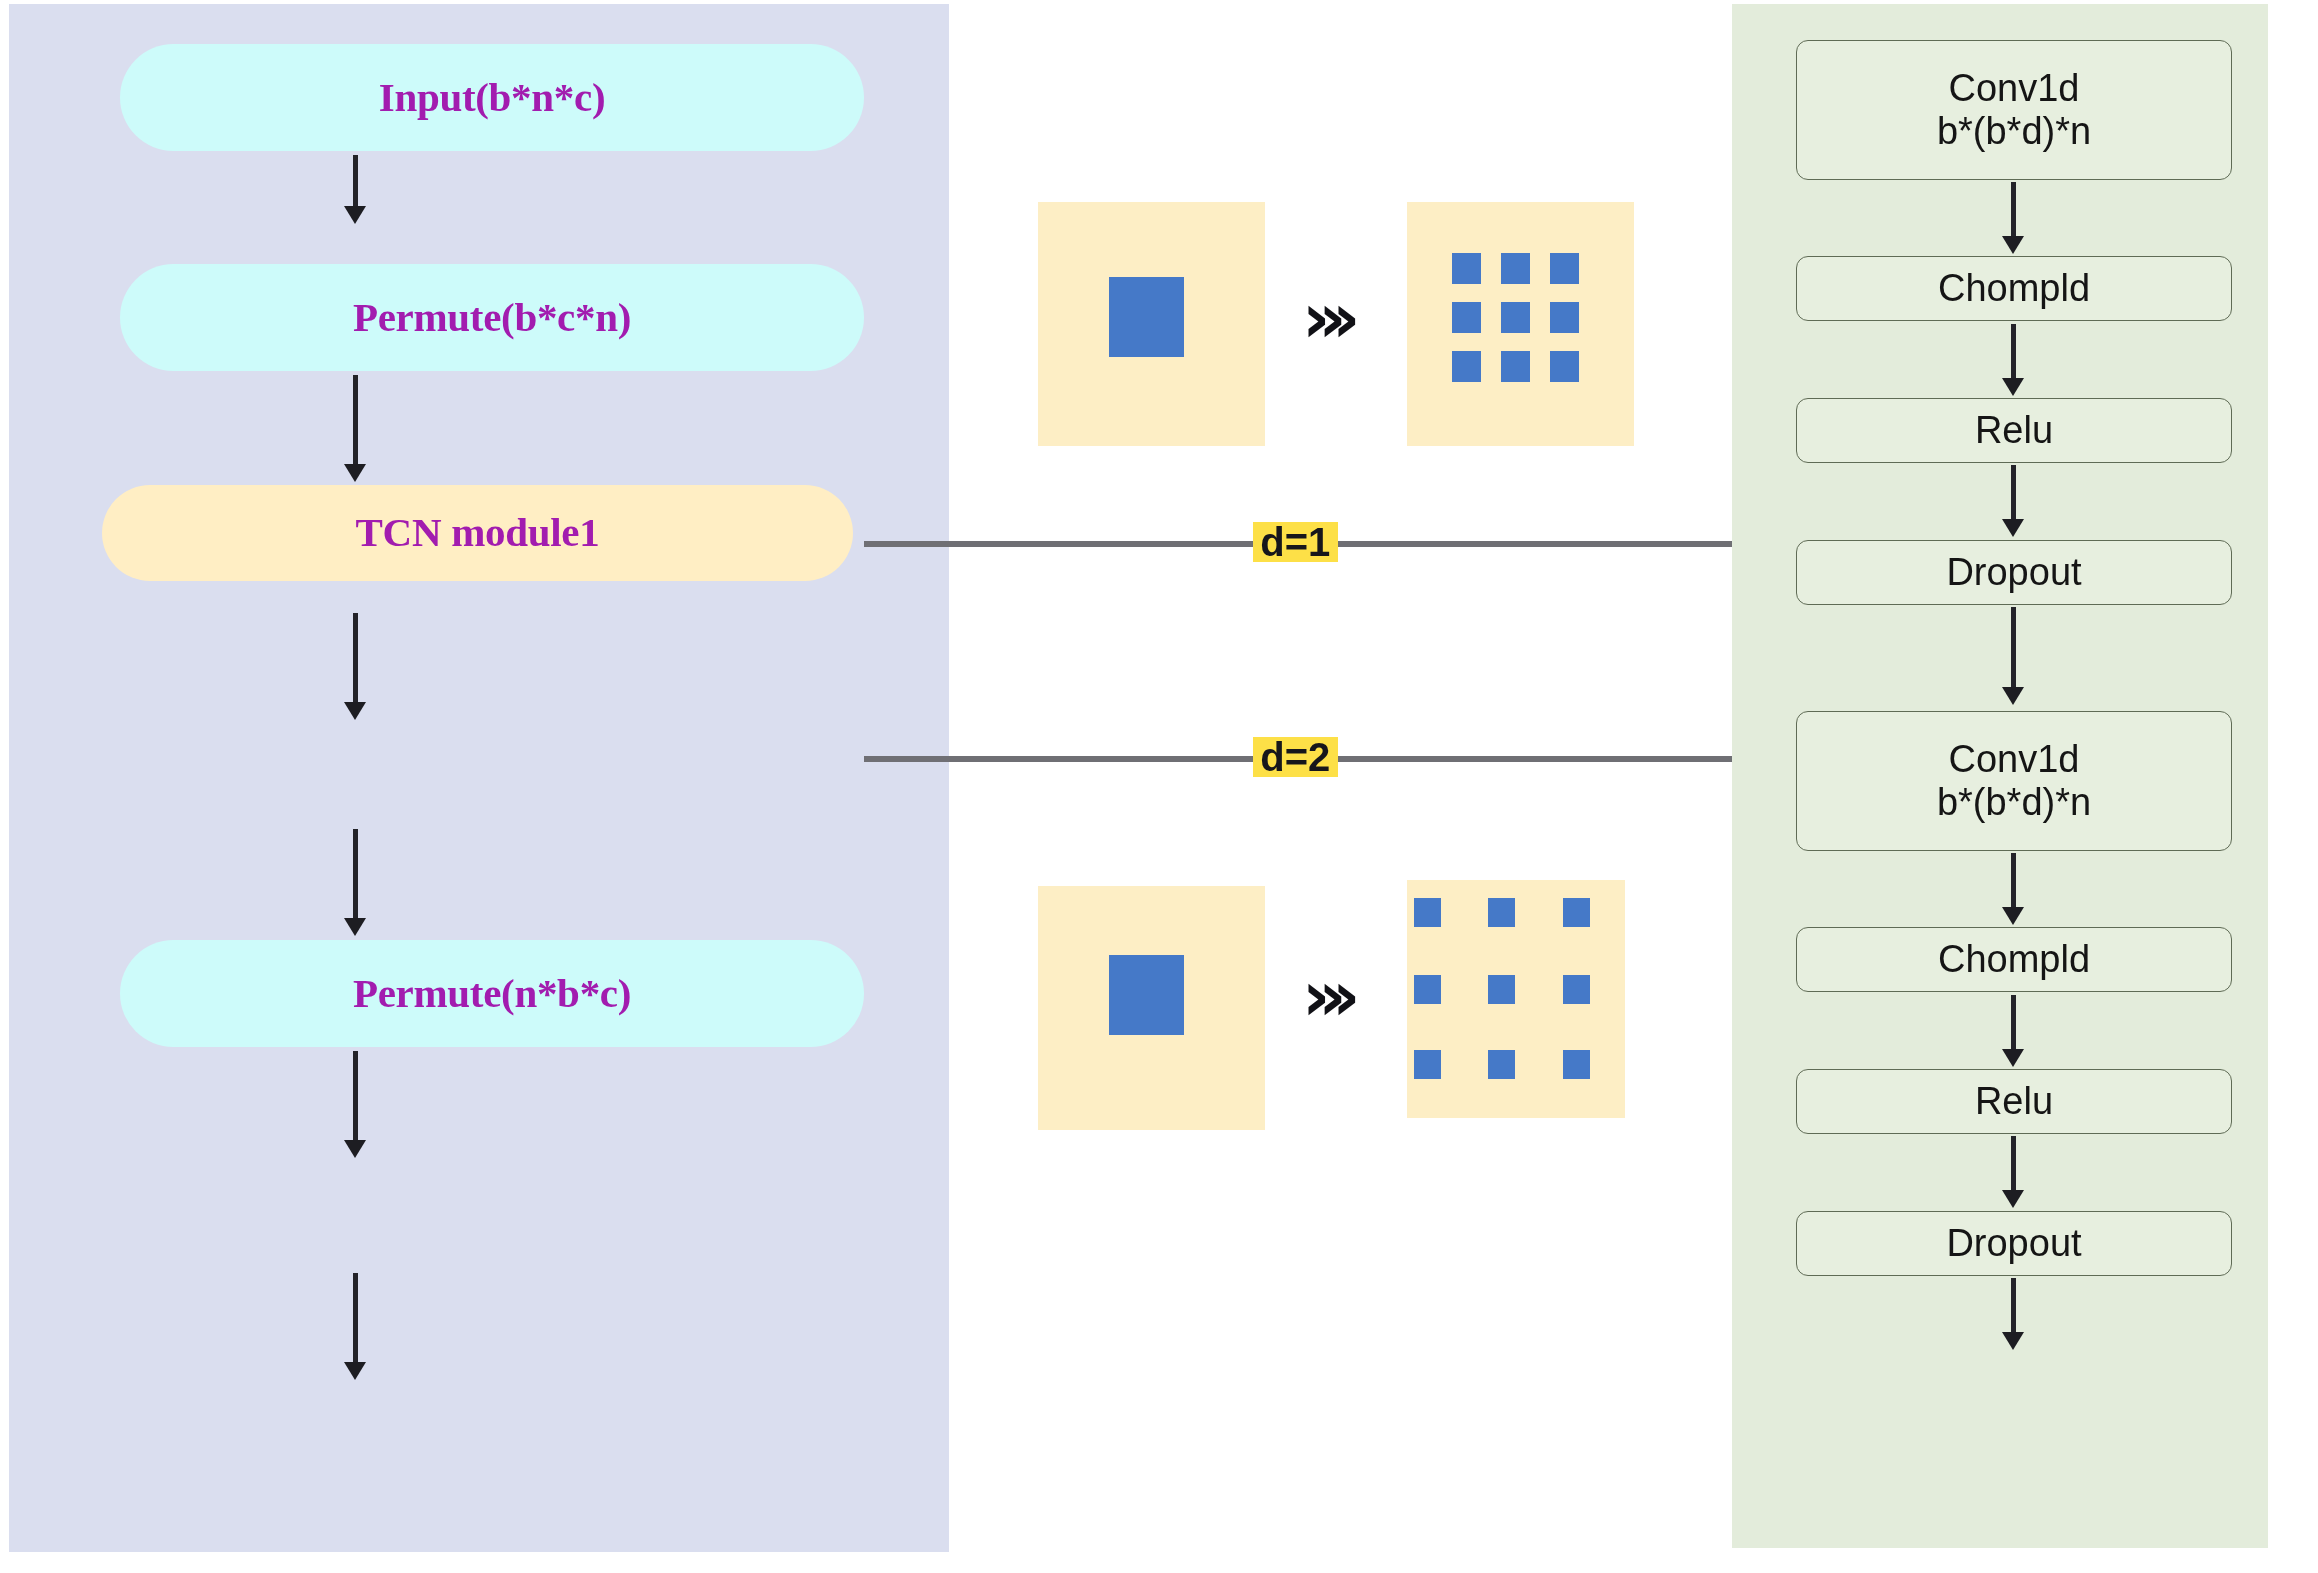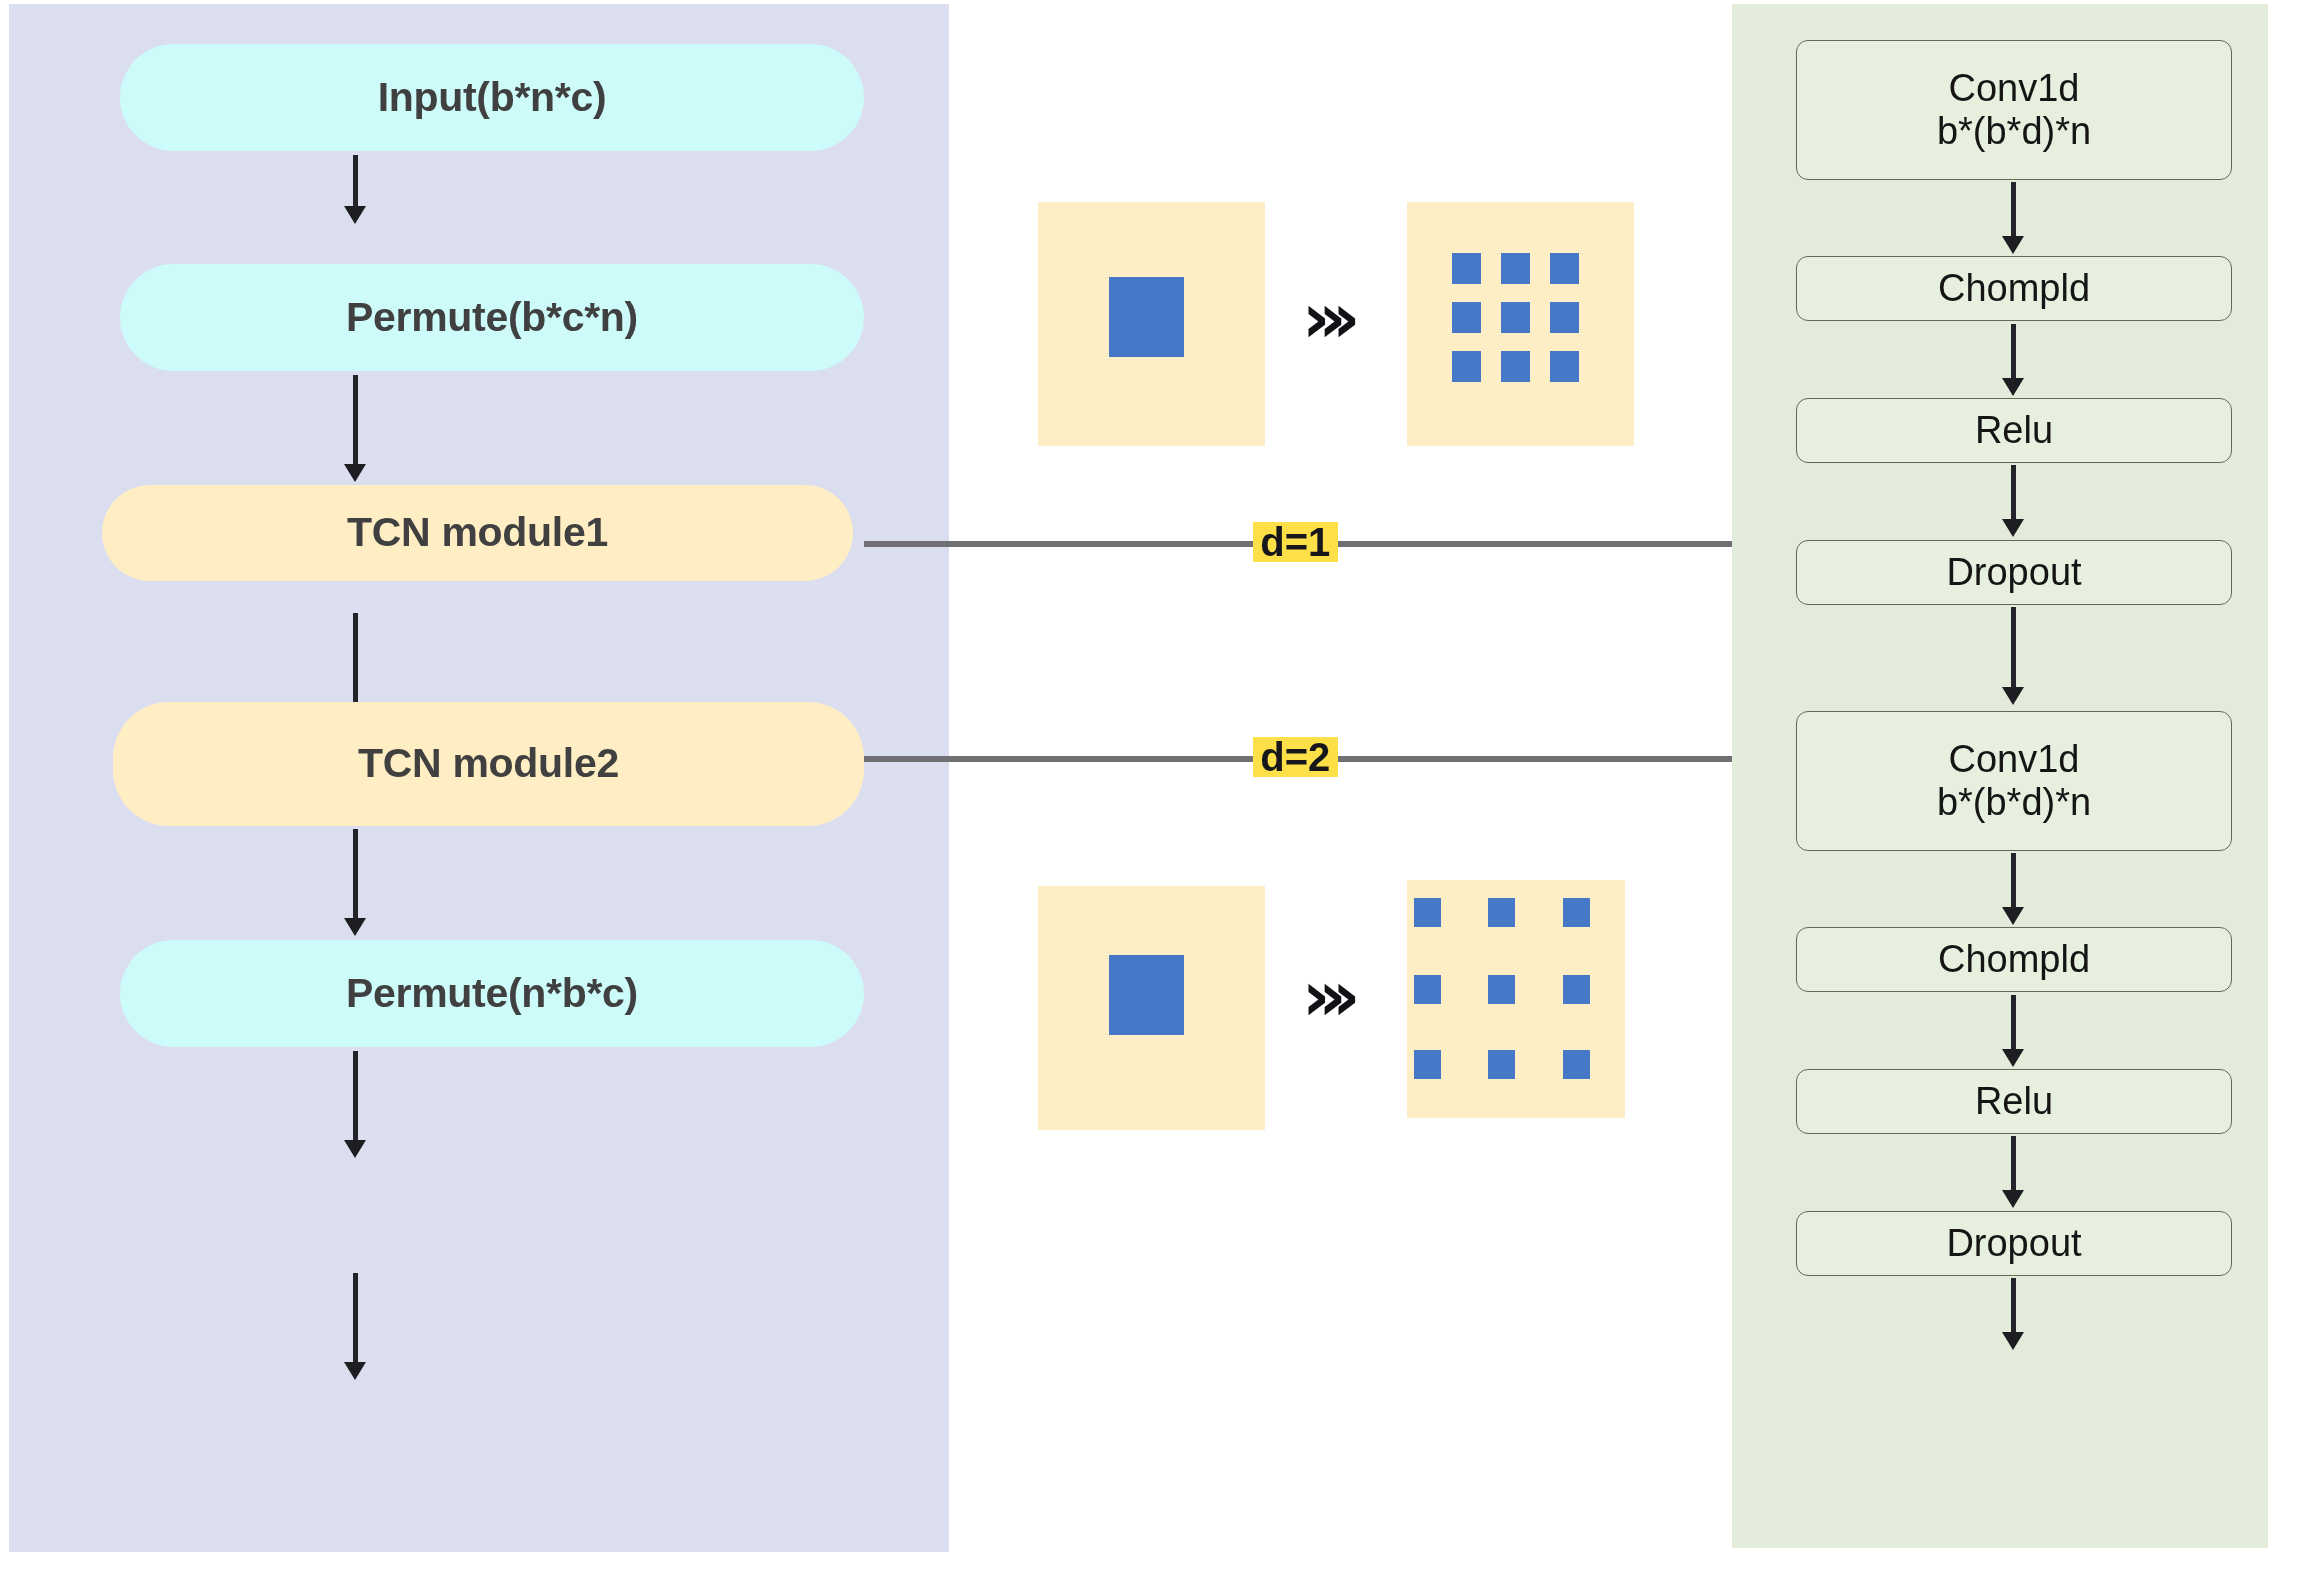--- a/index.html
+++ b/index.html
@@ -40,26 +40,27 @@
 
   
   .pill {
     position: absolute;
     box-sizing: border-box;
     display: flex;
     align-items: center;
     justify-content: center;
     text-align: right;
     border-radius: 56px;
-    color: #404040;
+    color: #a21caf;
     font-size: 41px;
     font-weight: 600;
     letter-spacing: -0.3px;
     line-height: 1.16;
     white-space: nowrap;
+    font-family: Liberation Serif, serif;
   }
   .pill.cyan   { background: #cdfbfa; }
   .pill.orange { background: #ffeec4; }
   .pill.green  { background: #e4eecb; }
   .pill.pink   { background: #f6dcd5; }
 
   
   .rbox {
     position: absolute;
     box-sizing: border-box;
@@ -156,21 +157,20 @@
   <div class="varrow dark" style="left:353px; top:155px; height:53px;"></div>
 
   <div class="pill cyan" style="left:120px; top:264px; width:744px; height:107px;">Permute(b*c*n)</div>
 
   <div class="varrow dark" style="left:353px; top:375px; height:91px;"></div>
 
   <div class="pill orange" style="left:102px; top:485px; width:751px; height:96px;">TCN module1</div>
 
   <div class="varrow dark" style="left:353px; top:613px; height:91px;"></div>
 
-  <div class="pill orange" style="left:113px; top:702px; width:751px; height:124px;">TCN module2</div>
 
   <div class="varrow dark" style="left:353px; top:829px; height:91px;"></div>
 
   <div class="pill cyan" style="left:120px; top:940px; width:744px; height:107px;">Permute(n*b*c)</div>
 
   <div class="varrow dark" style="left:353px; top:1051px; height:91px;"></div>
 
 
   <div class="varrow dark" style="left:353px; top:1273px; height:91px;"></div>
 

